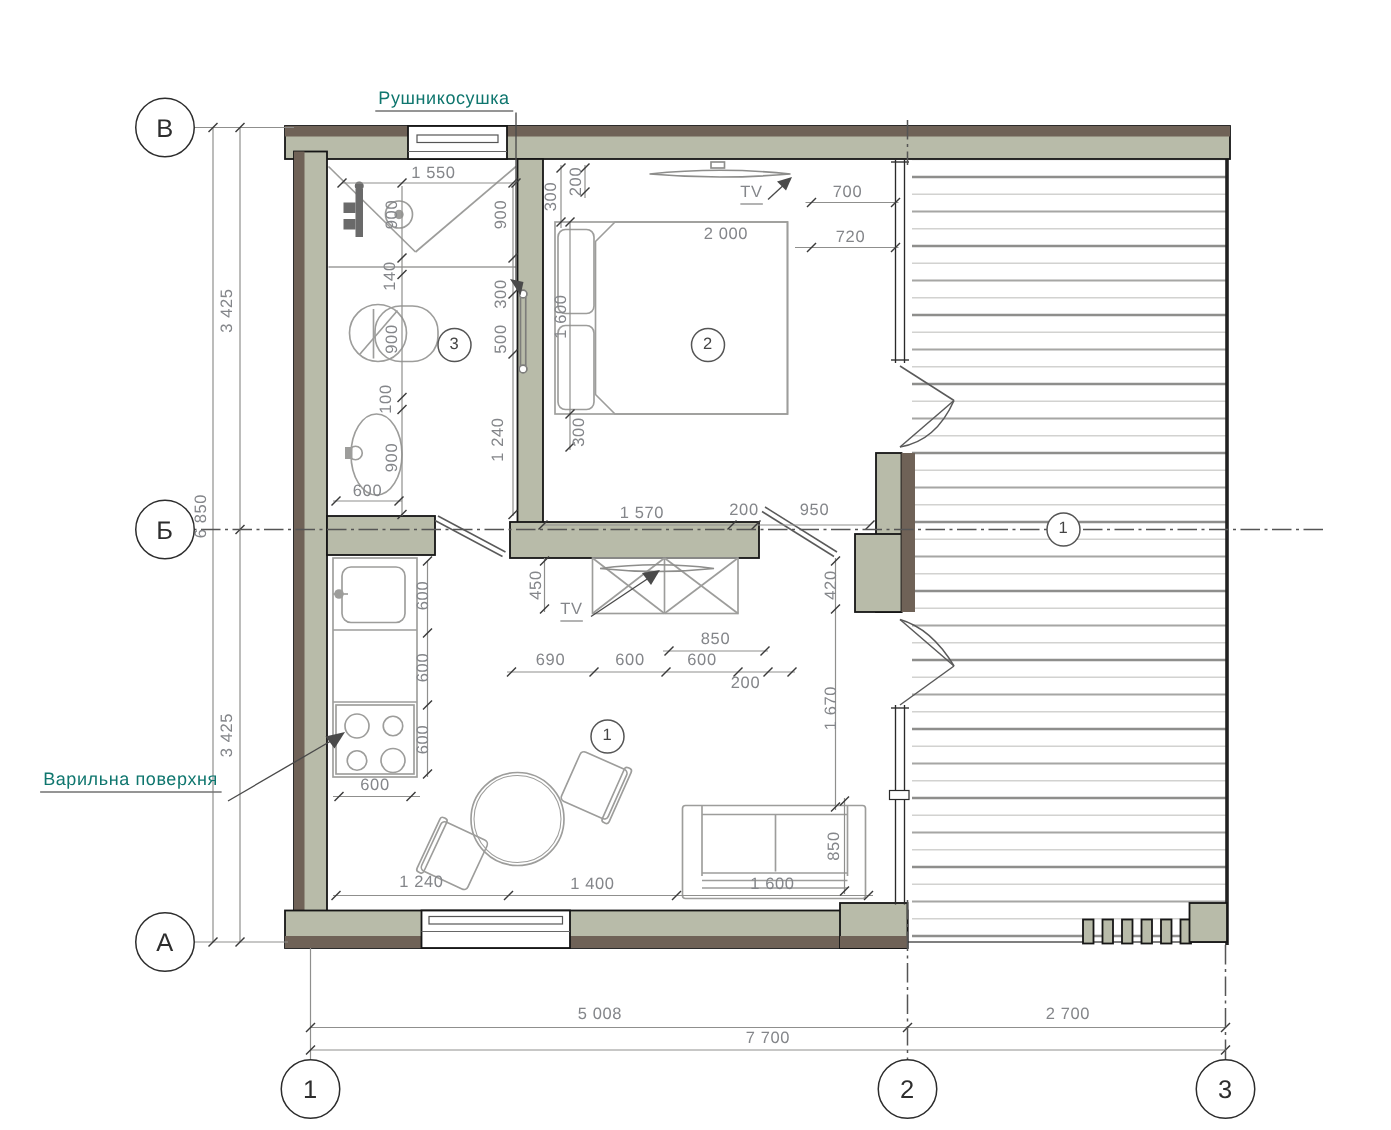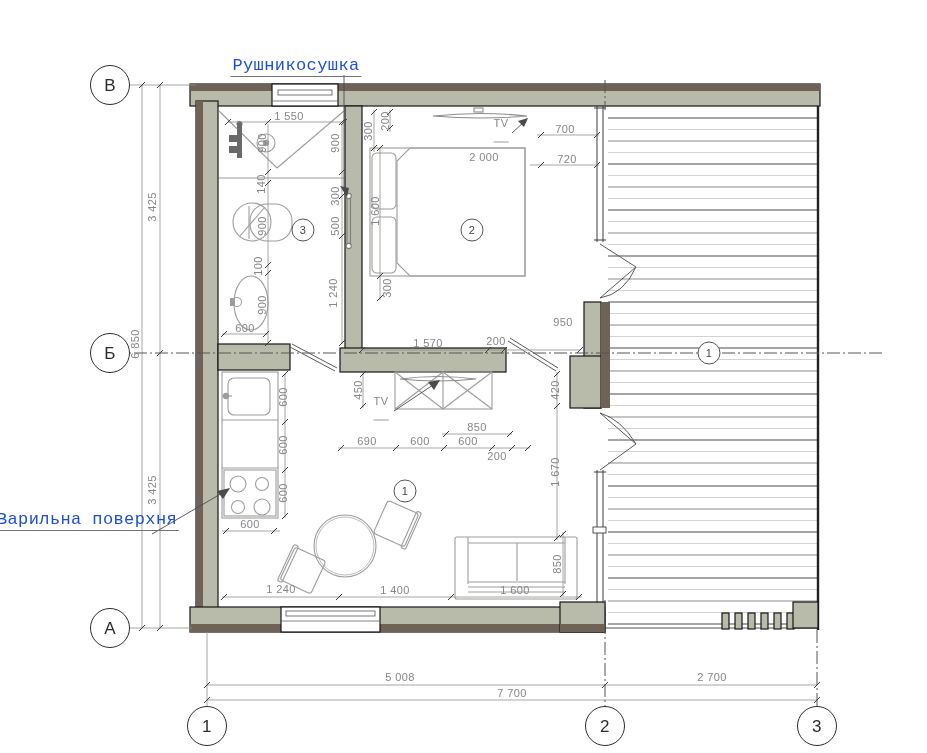--- a/index.html
+++ b/index.html
@@ -9,22 +9,22 @@
   #annotations{position:absolute;left:0;top:0;width:927px;height:753px;z-index:5;}
   .ann{position:absolute;transform:translate(-50%,-50%);color:#84868a;font-size:11px;
        letter-spacing:.4px;white-space:nowrap;line-height:1;}
   .ann.dimv{transform:translate(-50%,-50%) rotate(-90deg);}
   .ann.axis{width:38px;height:38px;border:1.6px solid #2d2d2d;border-radius:50%;
        display:flex;align-items:center;justify-content:center;font-size:17px;color:#2d2d2d;
        background:#fff;z-index:6;}
   .ann.room{width:21px;height:21px;border:1.3px solid #555;border-radius:50%;
        display:flex;align-items:center;justify-content:center;font-size:11px;color:#444;
        background:#fff;z-index:6;}
-  .ann.label{color:#1d4ed8;font-size:17px;border-bottom:1px solid #737373;padding:0 2px 2px 2px;font-family:Liberation Mono, monospace;}
-  .ann.tvlabel{color:#84868a;font-size:11px;border-bottom:1px solid #9a9a9a;padding-bottom:13px;}
+  .ann.label{color:#0f766e;font-size:12px;border-bottom:1px solid #737373;padding:0 2px 2px 2px;}
+  .ann.tvlabel{color:#84868a;font-size:11px;border-bottom:1px solid #9a9a9a;padding-bottom:1px;}
 </style>
 </head>
 <body>
 
 <div class="canvas">
 
 <svg width="927" height="753" viewBox="0 0 927 753">
   <defs>
     <pattern id="planks" width="24" height="46" patternUnits="userSpaceOnUse">
       <rect width="24" height="46" fill="#ffffff"></rect>
@@ -358,21 +358,21 @@
       <div class="ann label" style="left: 87px; top: 521px;">Варильна поверхня</div>
       <div class="ann tvlabel" style="left: 501px; top: 130px;">TV</div>
       <div class="ann tvlabel" style="left: 381px; top: 408px;">TV</div>
       <div class="ann dim" style="left: 289px; top: 116px;">1 550</div>
       <div class="ann dim" style="left: 245px; top: 328px;">600</div>
       <div class="ann dim" style="left: 444px; top: 157px; margin-left: 40px;">2 000</div>
       <div class="ann dim" style="left: 565px; top: 129px;">700</div>
       <div class="ann dim" style="left: 567px; top: 159px;">720</div>
       <div class="ann dim" style="left: 428px; top: 343px;">1 570</div>
       <div class="ann dim" style="left: 496px; top: 341px;">200</div>
-      <div class="ann dim" style="left: 543px; top: 322px; margin-left: 20px;">950</div>
+      <div class="ann dim" style="left: 543px; top: 341px;">950</div>
       <div class="ann dim" style="left: 477px; top: 427px;">850</div>
       <div class="ann dim" style="left: 367px; top: 441px;">690</div>
       <div class="ann dim" style="left: 420px; top: 441px;">600</div>
       <div class="ann dim" style="left: 468px; top: 441px;">600</div>
       <div class="ann dim" style="left: 497px; top: 456px;">200</div>
       <div class="ann dim" style="left: 250px; top: 524px;">600</div>
       <div class="ann dim" style="left: 281px; top: 589px;">1 240</div>
       <div class="ann dim" style="left: 395px; top: 590px;">1 400</div>
       <div class="ann dim" style="left: 515px; top: 590px;">1 600</div>
       <div class="ann dim" style="left: 400px; top: 677px;">5 008</div>

